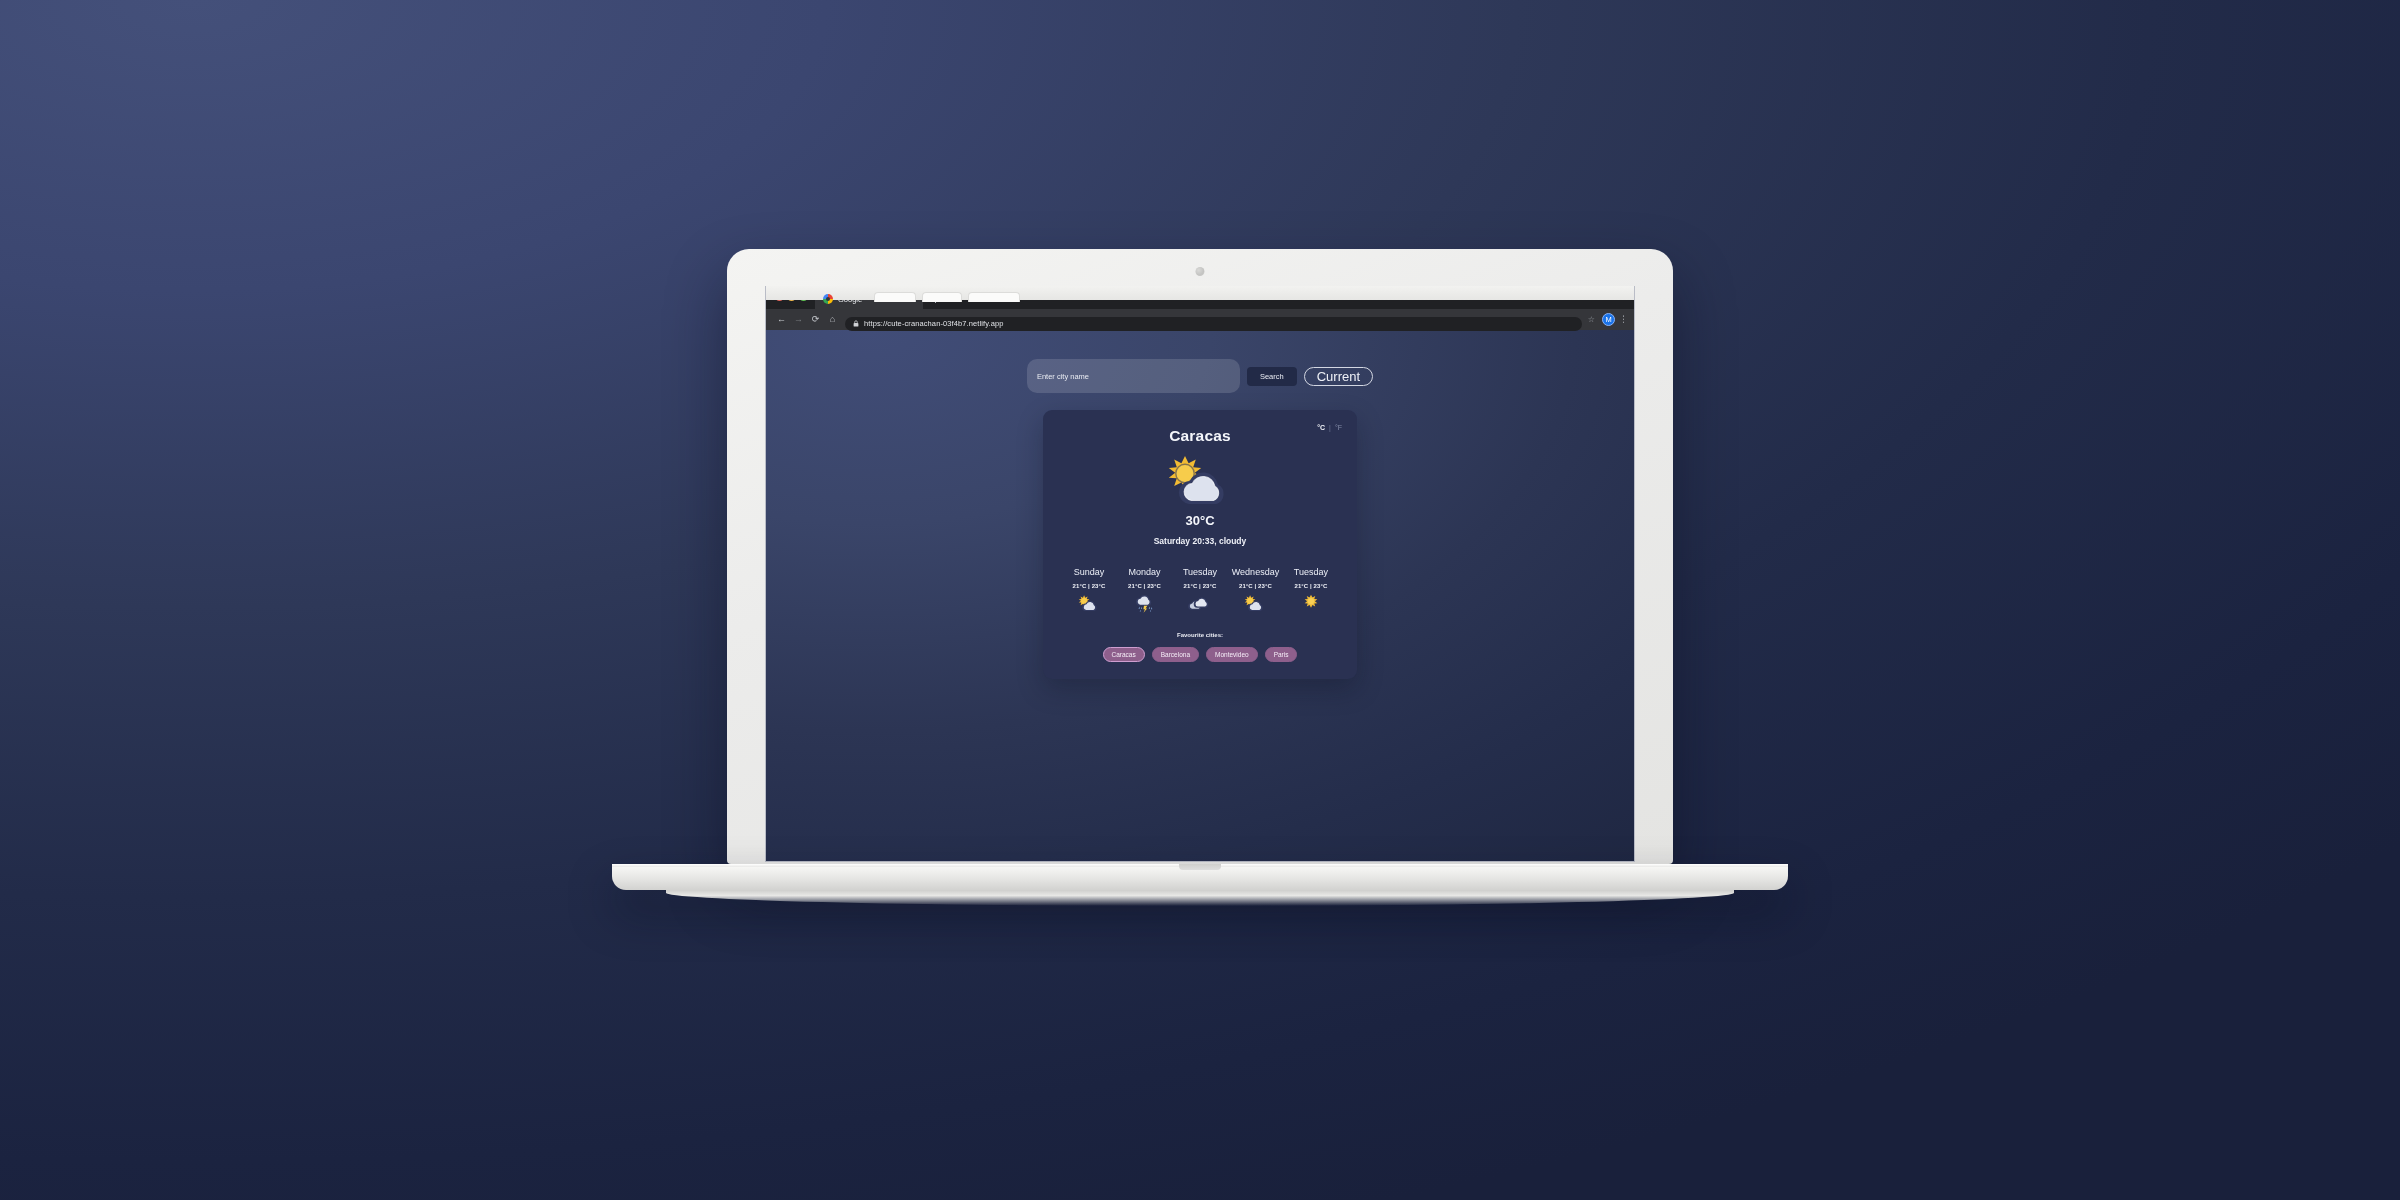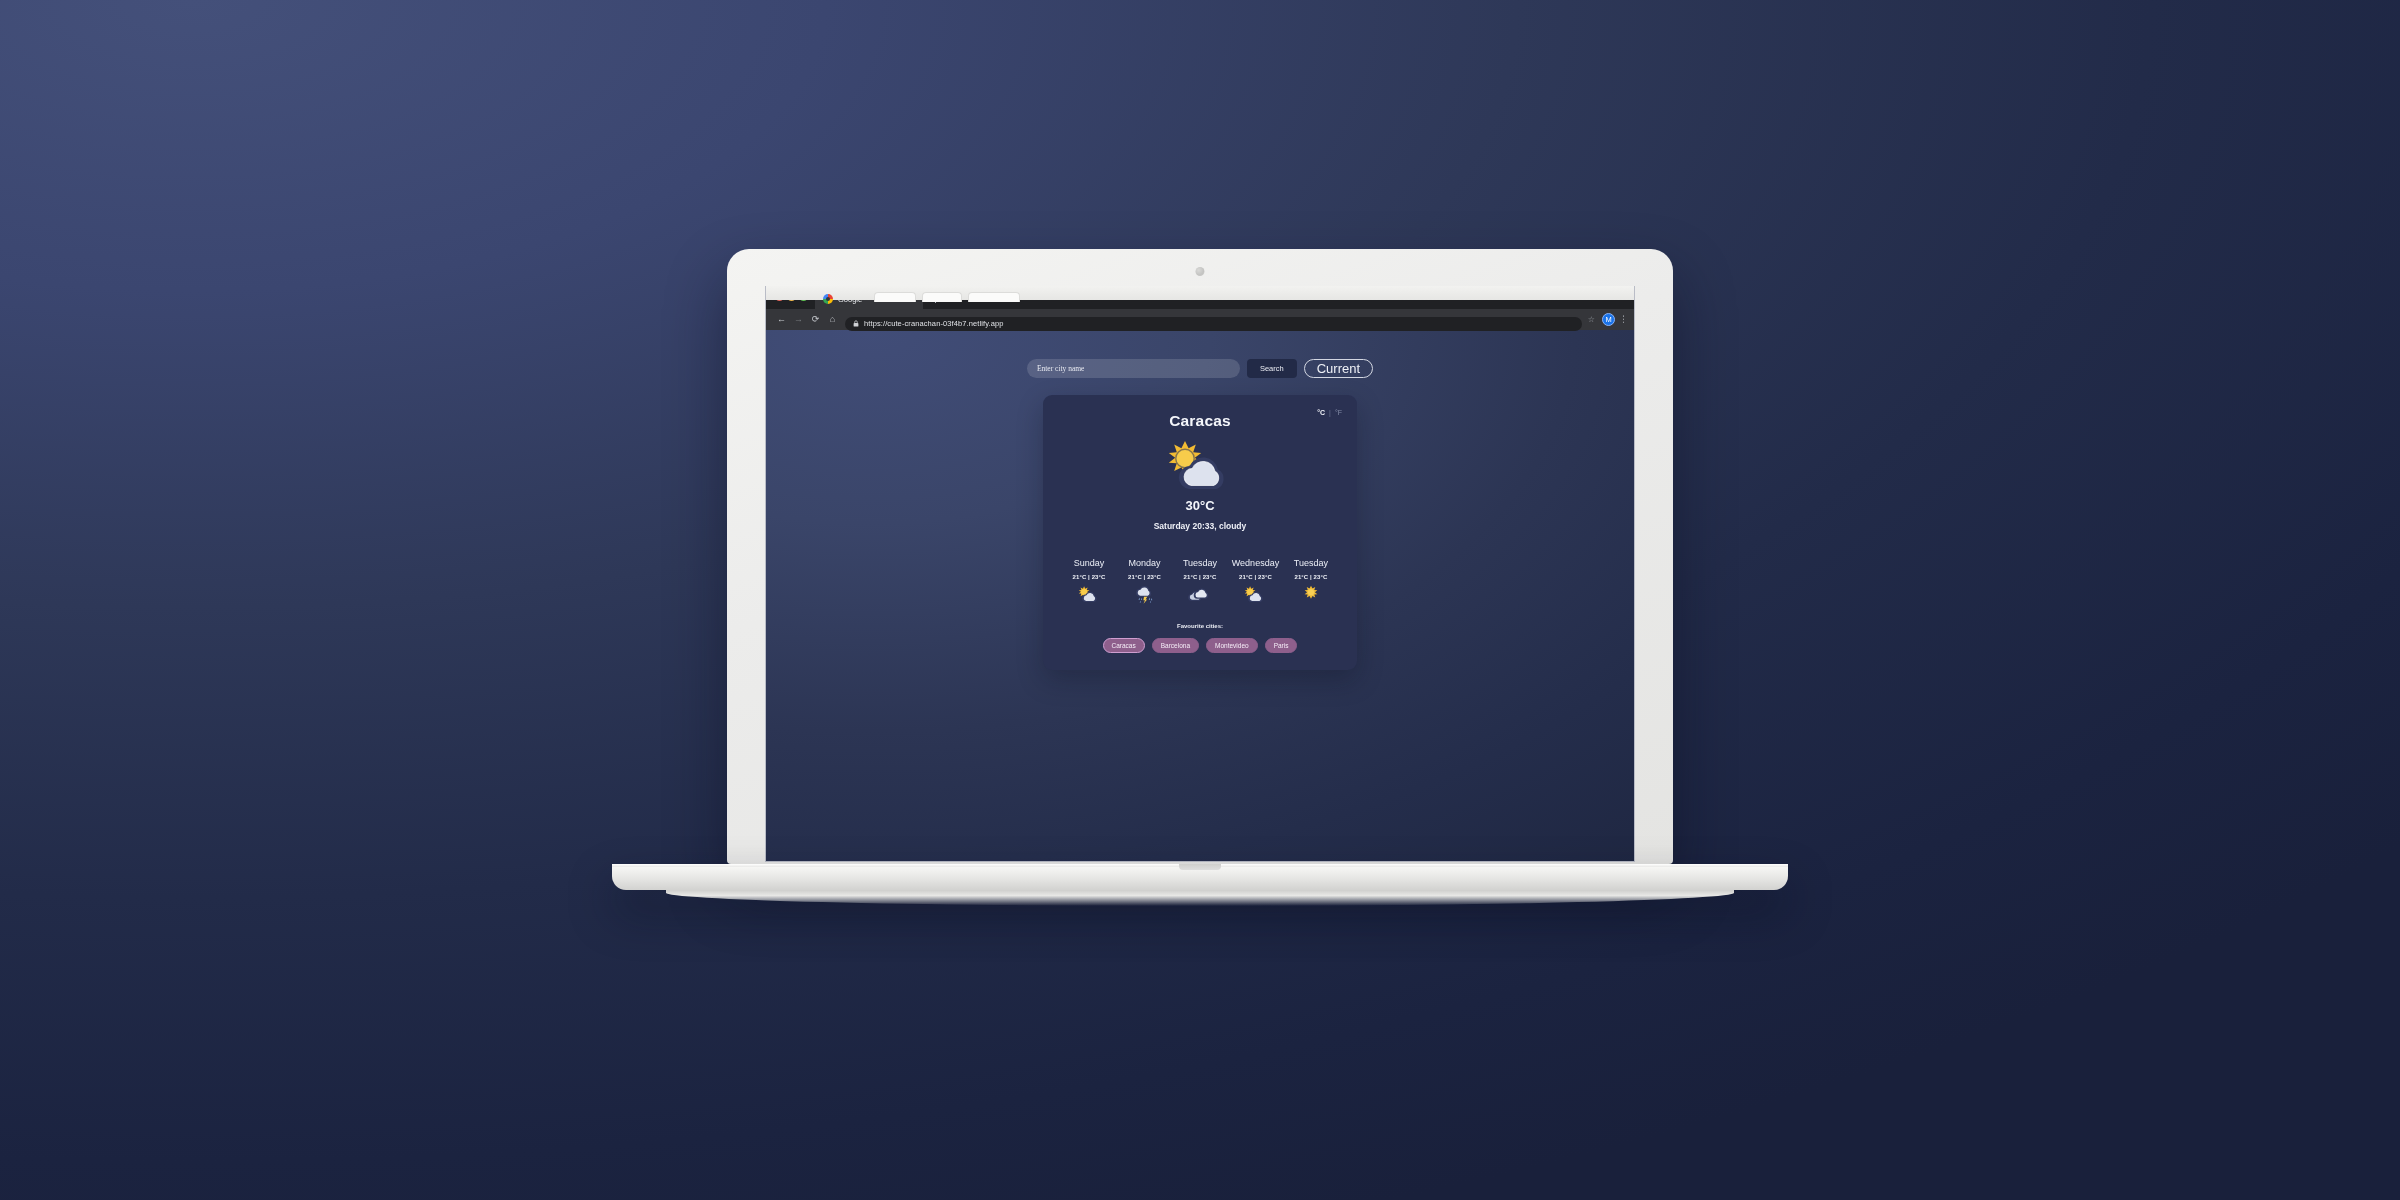--- a/index.html
+++ b/index.html
@@ -122,25 +122,25 @@
   
   .page {
     height:532px;
     background:radial-gradient(ellipse 140% 130% at 12% 0%, #414d78 0%, #3a4569 28%, #2c3554 58%, #242d4b 80%, #1f2742 100%);
     padding-top:29px;
   }
   .searchbar {
     display:flex; align-items:center; justify-content:center; gap:7px;
   }
   .search-input {
-    width:213px; height:19px;
+    width:213px; height:34px;
     background:rgba(255,255,255,.14);
     border:none; border-radius:10px;
     padding:0 10px;
-    font-family:Liberation Serif, serif;
+    font-family:Liberation Sans, sans-serif;
     font-size:7.5px; color:#eef0f6;
   }
   .search-input::placeholder{ color:#e9ebf2; }
   .btn-search {
     height:19px; padding:0 13px;
     background:#222a47; border:none; border-radius:4px;
     color:#e9ebf2; font-size:7.5px;
     font-family:"Liberation Sans", sans-serif;
     cursor:pointer;
   }
@@ -170,21 +170,21 @@
 
   .city {
     text-align:center; font-size:15.5px; font-weight:bold;
     color:#f4f6fb; letter-spacing:.2px; margin-top:1px;
   }
   .main-icon { display:block; margin:7px auto 3px; }
   .temp { text-align:center; font-size:13px; font-weight:bold; color:#f4f6fb; }
   .cond { text-align:center; font-size:8.5px; font-weight:bold; color:#eef0f7; margin-top:8px; }
 
   .forecast {
-    display:flex; justify-content:space-between; margin-top:27px; padding:0 4px;
+    display:flex; justify-content:space-between; margin-top:21px; padding:0 4px;
   }
   .fc { display:flex; flex-direction:column; align-items:center; width:19%; }
   .fc-day { font-size:9px; color:#eceff7; }
   .fc-temp { font-size:6px; font-weight:bold; color:#f0f2f8; margin-top:6px; letter-spacing:.1px;}
   .fc-icon { margin-top:5px; }
 
   .fav-label { text-align:center; font-size:6px; font-weight:bold; color:#e9ebf3; margin-top:19px; }
   .fav-chips { display:flex; justify-content:center; gap:7px; margin-top:9px; }
   .chip {
     font-size:6.5px; color:#f6eef8;

